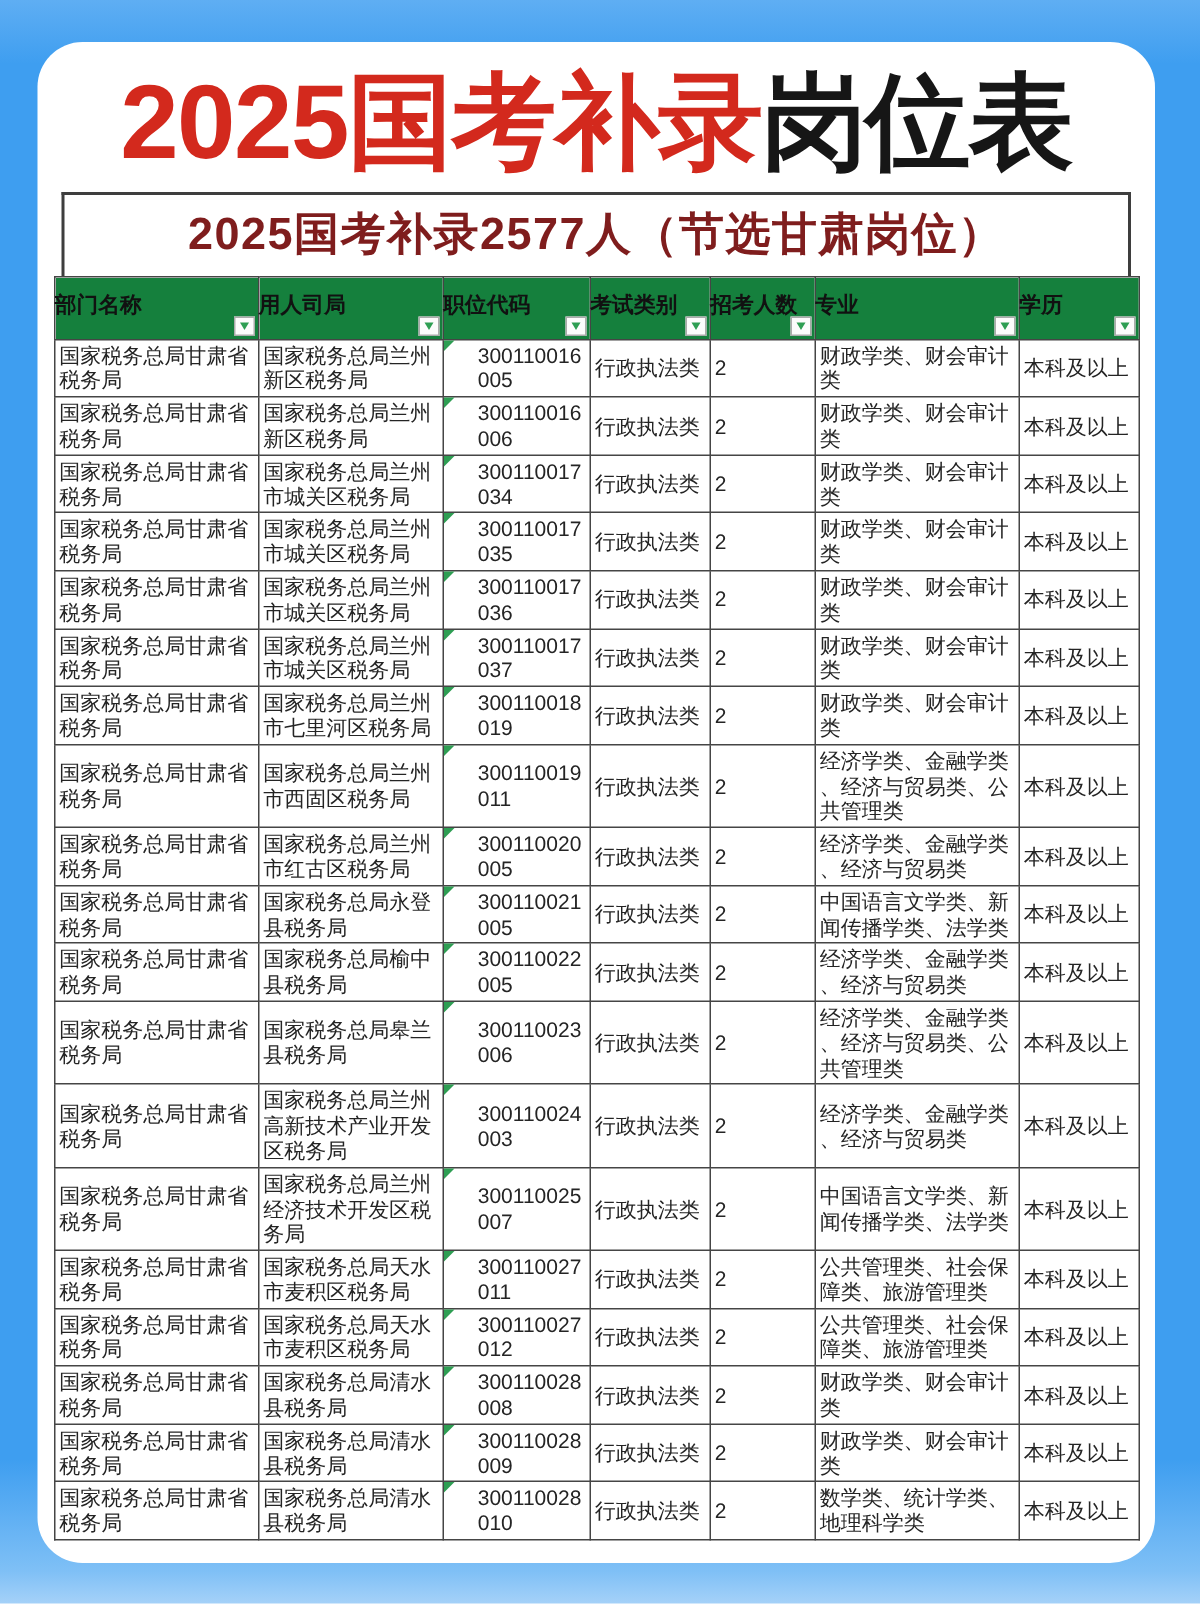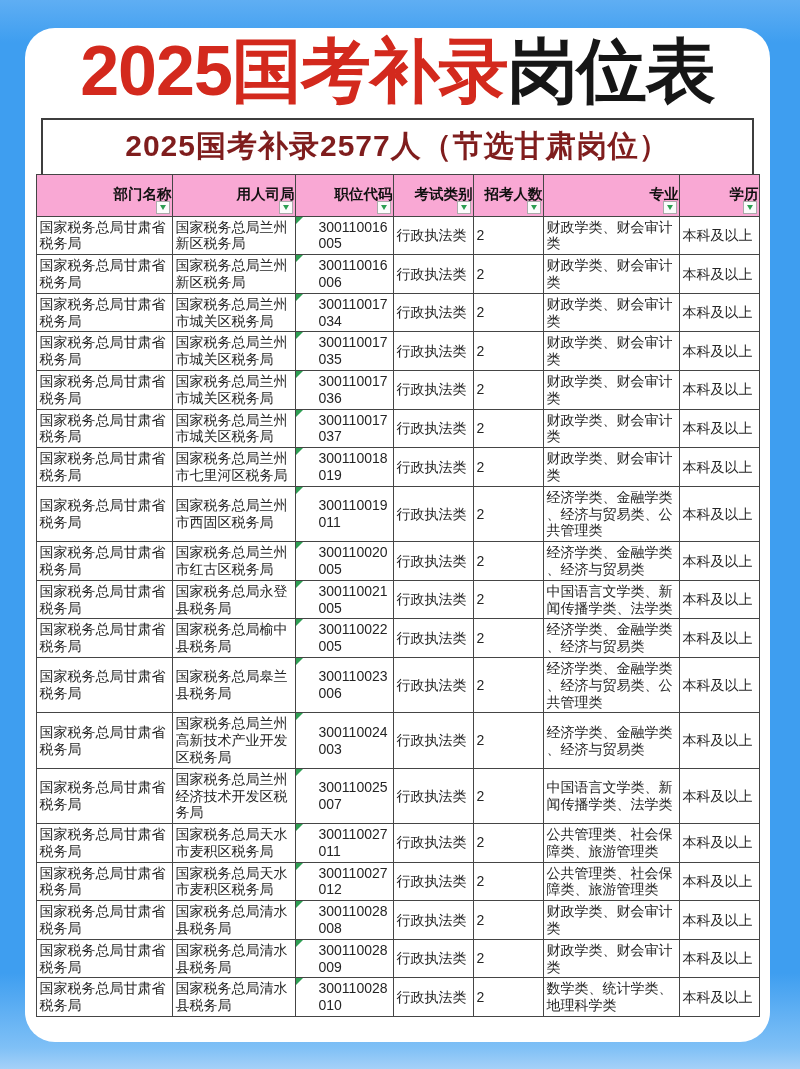--- a/index.html
+++ b/index.html
@@ -10,21 +10,21 @@
     font-family: "Liberation Sans", "DejaVu Sans", sans-serif;
   }
   .card {
     position: absolute; left: 25px; top: 28px;
     width: 745px; height: 1014px;
     background: #ffffff; border-radius: 30px;
     overflow: hidden;
   }
   .title {
     text-align: center;
-    margin-top: 6px;
+    margin-top: 16px;
     font-size: 70px; font-weight: 900; line-height: 1.08;
     white-space: nowrap; letter-spacing: -1px;
   }
   .t-red { color: #D3291D; }
   .t-black { color: #161616; }
   .subtitle-box {
     margin: 8px 16px 0 16px;
     border: 2px solid #3E3E3E; border-bottom: none;
     padding: 6px 0 7px 0;
   }
@@ -40,25 +40,25 @@
     font-size: 14px; line-height: 1.2; color: #242424;
   }
   .positions th, .positions td {
     border: 1.5px solid #454545;
     padding: 2px 3px;
     word-break: break-all; line-break: anywhere;
     vertical-align: middle; text-align: left;
     box-sizing: border-box;
   }
   .positions th {
-    font-weight: bold; text-align: right;
+    font-weight: bold; text-align: left;
     height: 42px; position: relative;
     white-space: nowrap; padding: 2px 0;
     font-size: 14.5px; color: #111;
-    background: #f9a8d4;
+    background: #15803d;
   }
   .col-department { width: 136px; }
   .col-bureau     { width: 123px; }
   .col-code       { width: 98px;  }
   .col-exam_type  { width: 80px;  }
   .col-headcount  { width: 70px;  }
   .col-major      { width: 136px; }
   .col-education  { width: 80px; margin-left: 48px;  }
   td.col-code { position: relative; padding-left: 23px; }
   .corner-flag {

